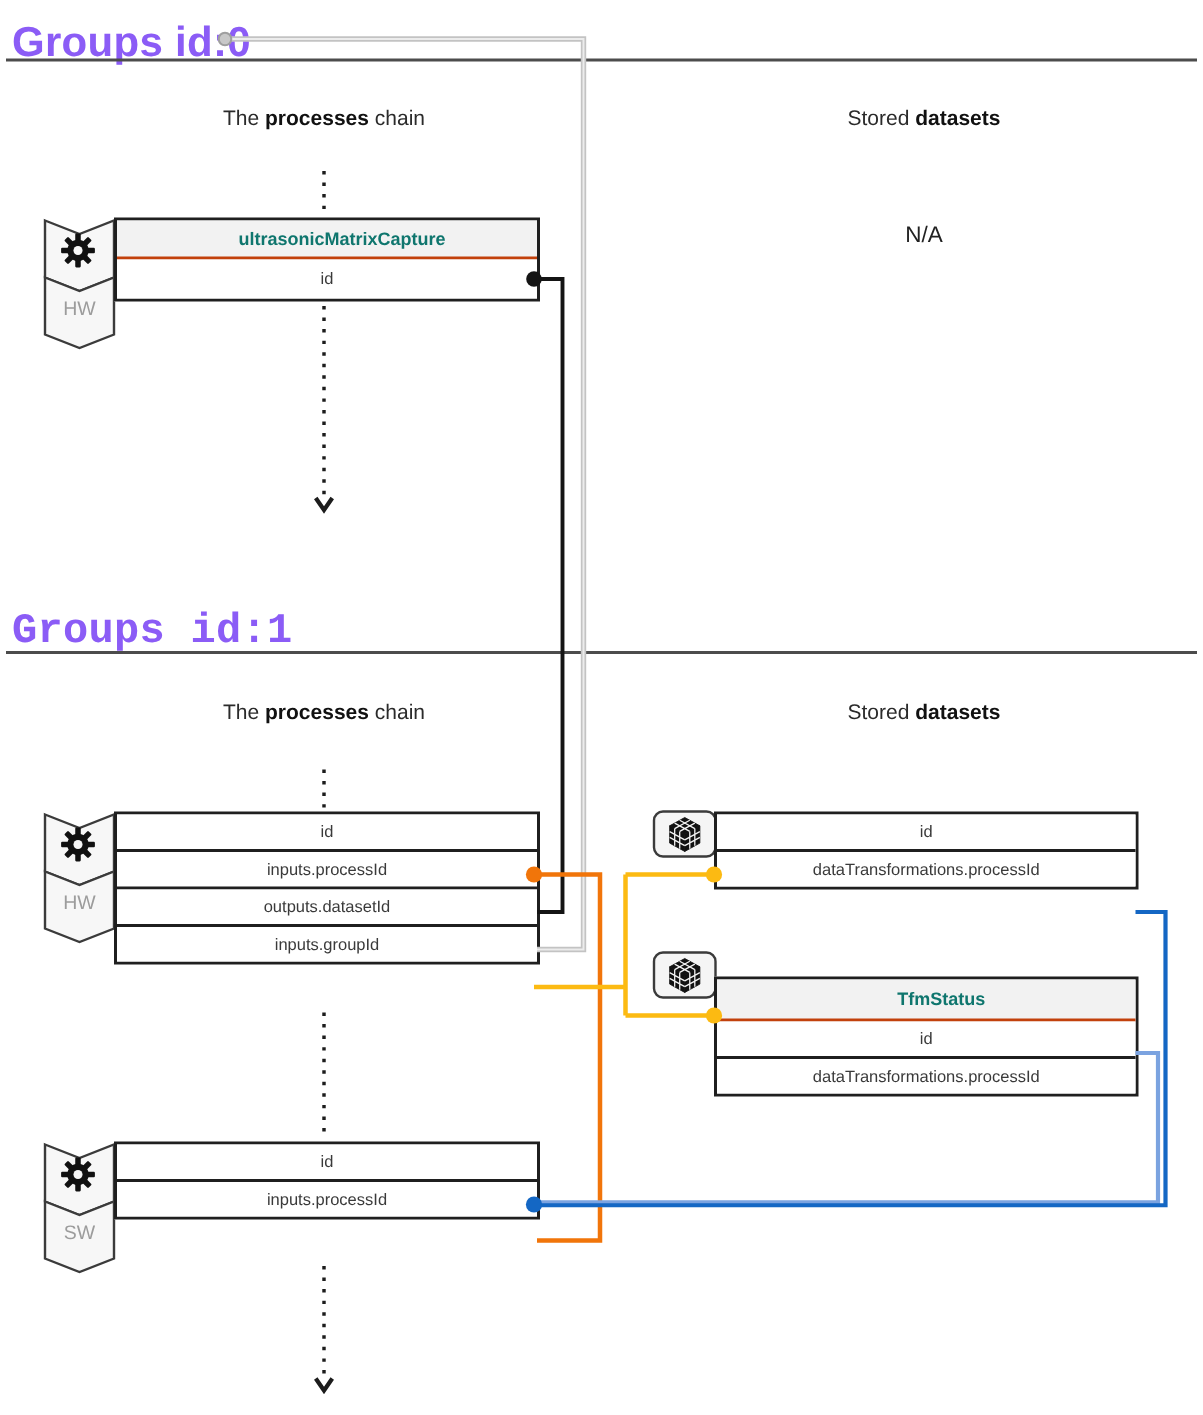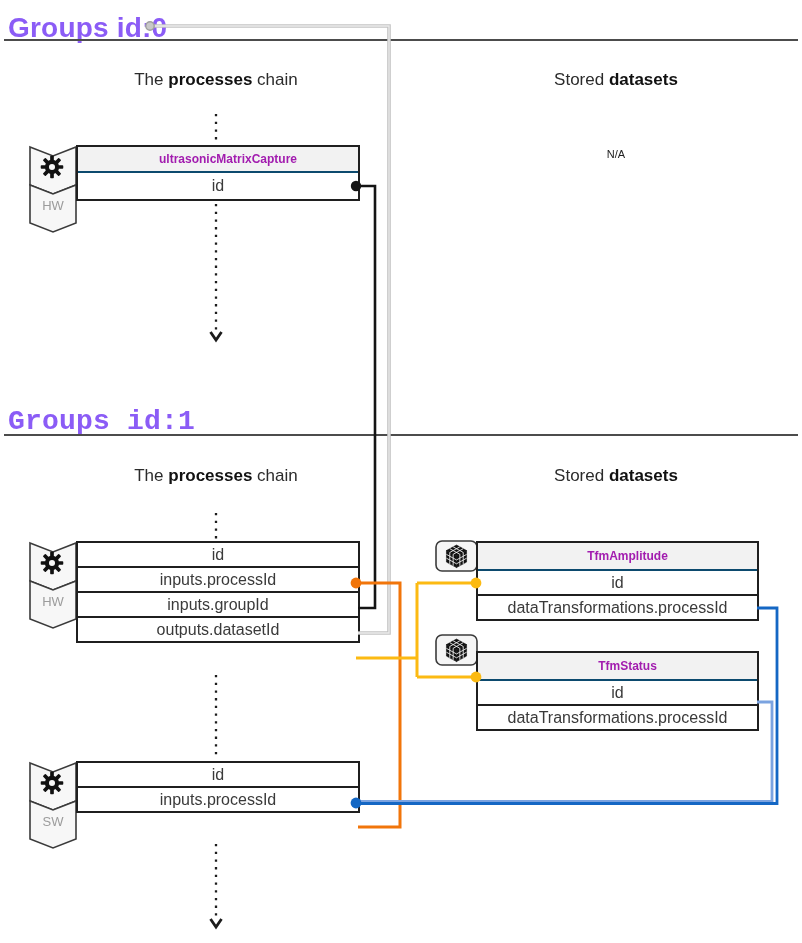--- a/index.html
+++ b/index.html
@@ -11,40 +11,40 @@
   #under-layer{z-index:0;}
   #over-layer{z-index:2;}
   .section-title{
     position:absolute;left:8px;font-size:28px;font-weight:bold;color:#8b5cf6;
     letter-spacing:.2px;white-space:nowrap;z-index:1;
   }
   .section-rule{
     position:absolute;left:4px;width:794px;height:2px;background:#4c4c4c;z-index:1;
   }
   .col-header{
-    position:absolute;width:280px;text-align:center;font-size:17px;color:#2b2b2b;z-index:1;
+    position:absolute;width:280px;text-align:center;font-size:14px;color:#2b2b2b;z-index:1;
     white-space:pre;
   }
   .col-header b{font-weight:bold;color:#111;}
   .na-text{
-    position:absolute;left:476px;width:280px;text-align:center;font-size:11px;color:#222;z-index:1;
+    position:absolute;left:476px;width:280px;text-align:center;font-size:15px;color:#222;z-index:1;
   }
   .pbox{
     position:absolute;width:280px;background:#fff;border:2px solid #1f1f1f;
     box-sizing:content-box;z-index:1;
   }
   .dbox{width:279px;}
   .pbox .hdr{
-    background:#f2f2f2;border-bottom:2px solid #0c4a6e;
+    background:#f2f2f2;border-bottom:2px solid #c2410c;
     display:flex;align-items:center;justify-content:center;
-    font-size:12px;font-weight:bold;color:#a21caf;padding-left:20px;
+    font-size:12px;font-weight:bold;color:#0f766e;padding-left:20px;
   }
   .pbox .row{
     display:flex;align-items:center;justify-content:center;
-    font-size:16px;color:#3a3a3a;border-bottom:2px solid #1f1f1f;background:#fff;text-align:right;
+    font-size:11px;color:#3a3a3a;border-bottom:2px solid #1f1f1f;background:#fff;text-align:right;
   }
   .pbox .row:last-child{border-bottom:none;}
   .h26{height:26px;} .h24{height:24px;} .r26{height:26px;} .r23{height:23px;}
 </style>
 </head>
 <body>
 
 <div id="canvas">
 
   <svg id="under-layer" class="layer" width="802" height="943">
@@ -123,26 +123,25 @@
 
   <div class="section-title" style="top:406px;font-family:Liberation Mono, monospace;">Groups id:1</div>
   <div class="section-rule" style="top:434px;"></div>
 
   <div class="col-header" style="left:76px;top:466px;"><span>The </span><b>processes</b><span> chain</span></div>
   <div class="col-header" style="left:476px;top:466px;"><span>Stored </span><b>datasets</b></div>
 
   <div class="pbox" style="left:76px;top:541px;">
     <div class="row r23">id</div>
     <div class="row r23">inputs.processId</div>
+    <div class="row r23">outputs.datasetId</div>
     <div class="row r23">inputs.groupId</div>
-    <div class="row r23">outputs.datasetId</div>
   </div>
 
   <div class="pbox dbox" style="left:476px;top:541px;">
-    <div class="hdr h26">TfmAmplitude</div>
     <div class="row r23">id</div>
     <div class="row r23">dataTransformations.processId</div>
   </div>
 
   <div class="pbox dbox" style="left:476px;top:651px;">
     <div class="hdr h26">TfmStatus</div>
     <div class="row r23">id</div>
     <div class="row r23">dataTransformations.processId</div>
   </div>
 

